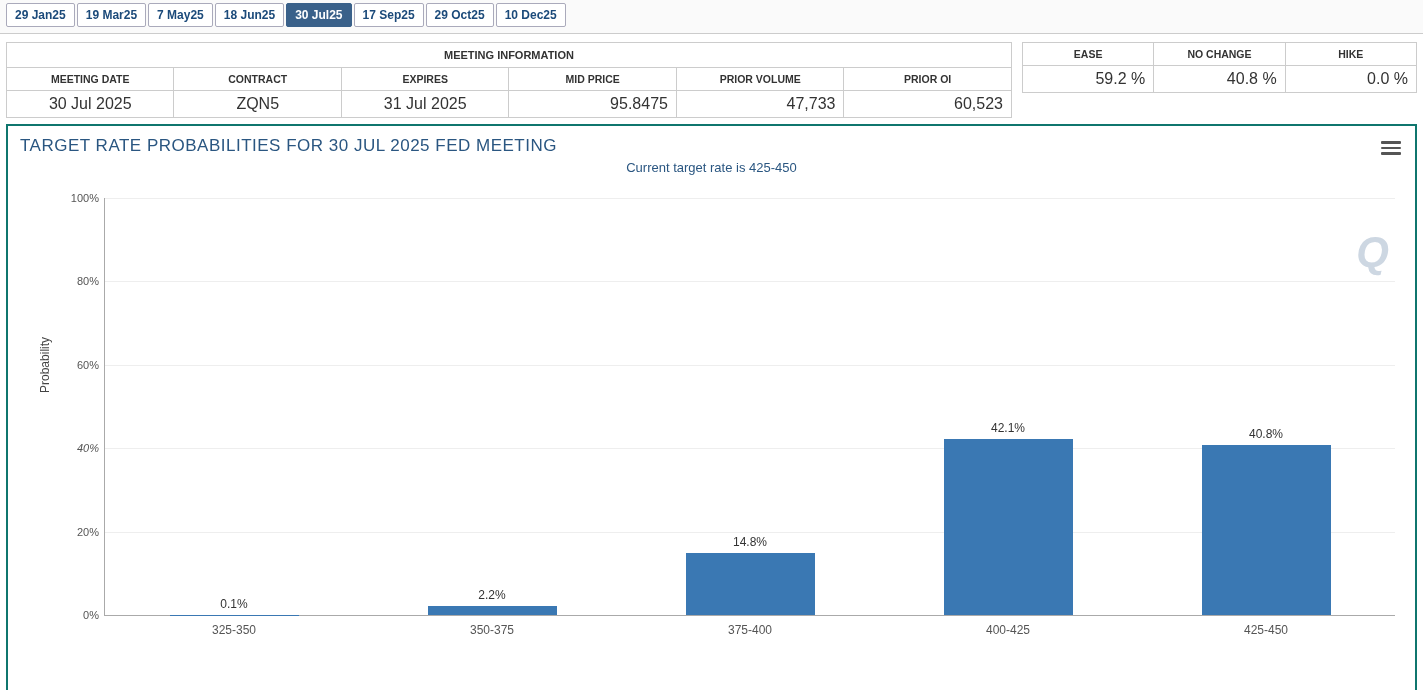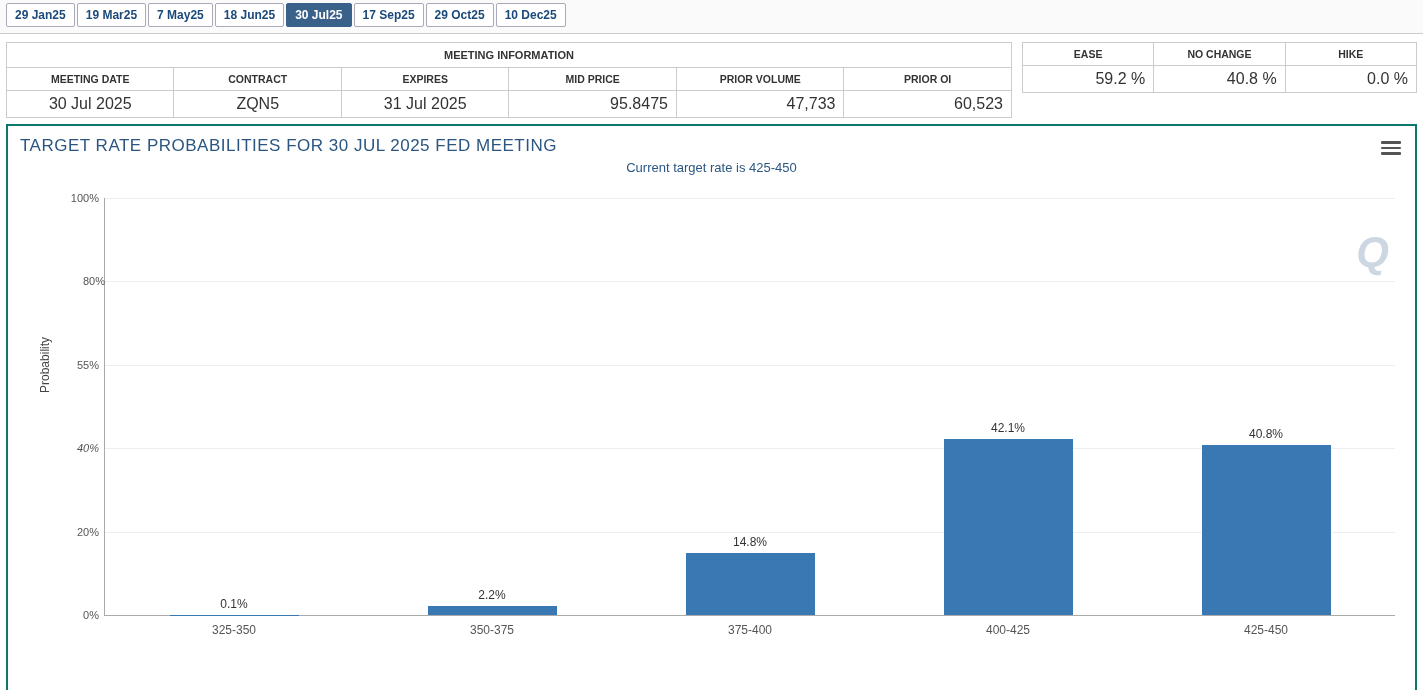--- a/index.html
+++ b/index.html
@@ -276,21 +276,21 @@
           </div>
           <div class="bar-slot">
             <div class="bar" style="height: 40.8%;"></div>
             <div class="bar-label" style="bottom: calc(40.8% + 4px);">40.8%</div>
             <div class="xtick">425-450</div>
           </div>
         </div>
     <div style="position: absolute; right: 100%; padding-right: 6px; top: 100%; transform: translateY(-50%); font-size: 11px; color: rgb(85, 85, 85);">0%</div>
         <div style="position: absolute; right: 100%; padding-right: 6px; top: 80%; transform: translateY(-50%); font-size: 11px; color: rgb(85, 85, 85);">20%</div>
         <div style="position: absolute; right: 100%; padding-right: 6px; top: 60%; transform: translateY(-50%); font-size: 11px; color: rgb(85, 85, 85); font-style: italic;">40%</div>
-        <div style="position: absolute; right: 100%; padding-right: 6px; top: 40%; transform: translateY(-50%); font-size: 11px; color: rgb(85, 85, 85);">55%</div>
-        <div style="position: absolute; right: 100%; top: 20%; transform: translateY(-50%); font-size: 11px; color: rgb(85, 85, 85); margin-left: 8px;">80%</div>
+        <div style="position: absolute; right: 100%; padding-right: 6px; top: 40%; transform: translateY(-50%); font-size: 11px; color: rgb(85, 85, 85);">60%</div>
+        <div style="position: absolute; right: 100%; padding-right: 6px; top: 20%; transform: translateY(-50%); font-size: 11px; color: rgb(85, 85, 85); margin-left: 8px;">80%</div>
         <div style="position: absolute; right: 100%; padding-right: 6px; top: 0%; transform: translateY(-50%); font-size: 11px; color: rgb(85, 85, 85);">100%</div>
       </div>
     <div id="yticks"></div>
   </div>
 </div>
 
 <div class="footer-strip"></div>
 
 </body></html>

